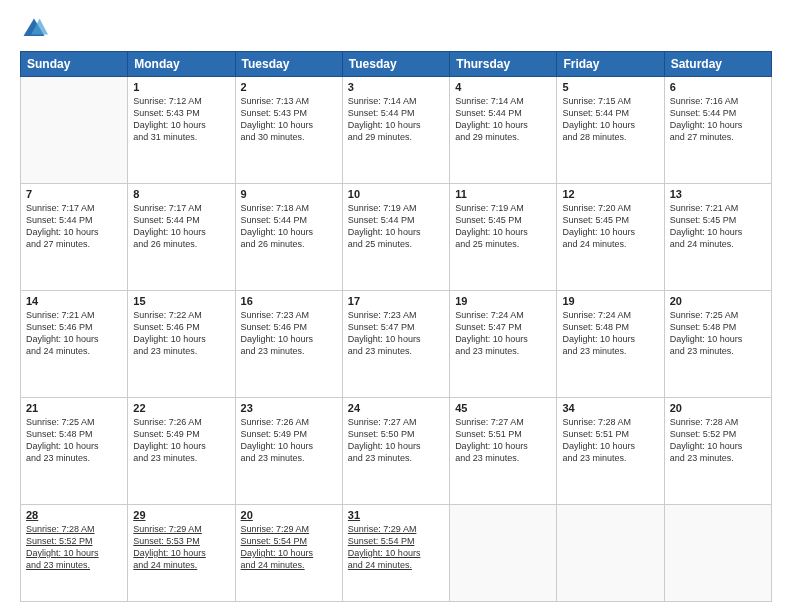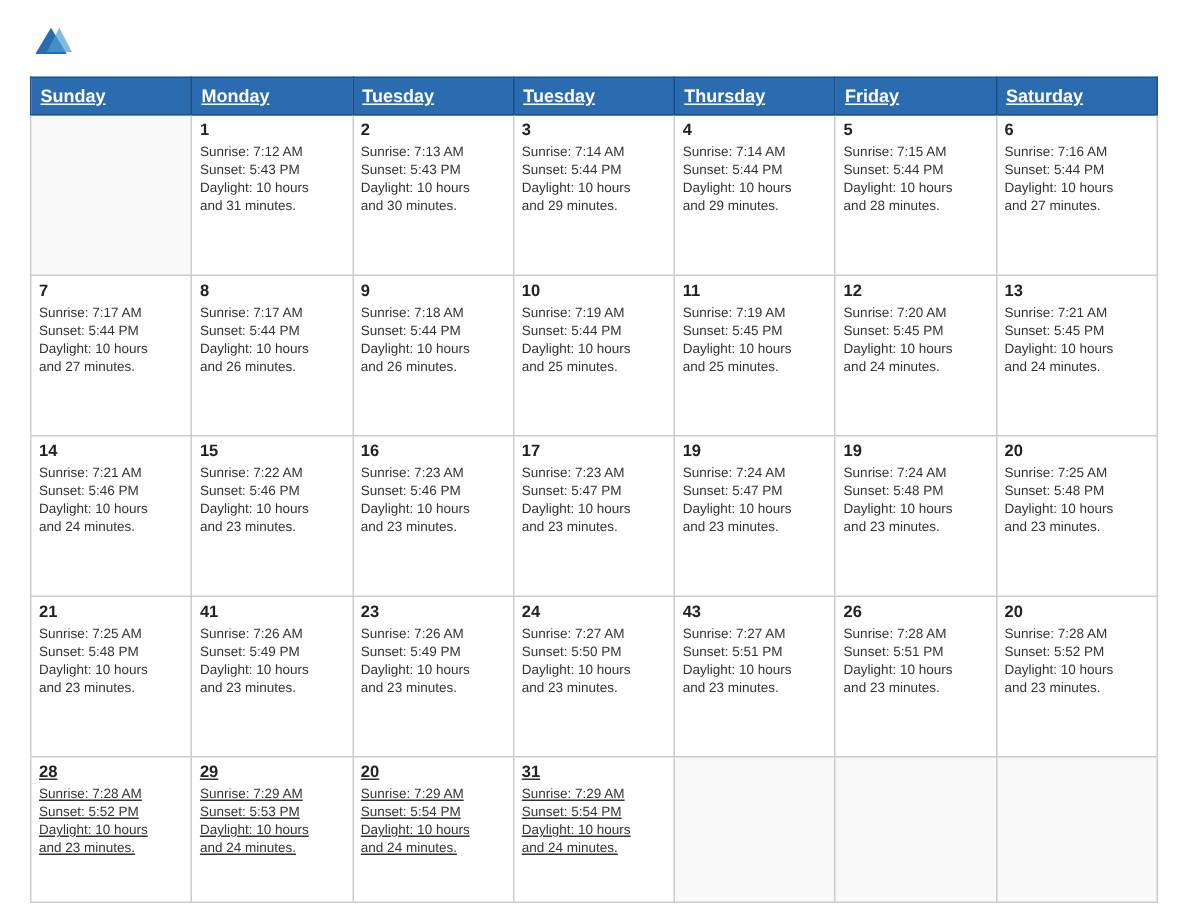--- a/index.html
+++ b/index.html
@@ -59,21 +59,20 @@
       table-layout: fixed;
     }
     .calendar th {
       background: #2b6cb0;
       color: white;
       text-align: left;
       padding: 5px 6px;
       font-size: 12px;
       font-weight: bold;
       border: 1px solid #1a4f8a;
-      text-decoration: underline;
     }
     .calendar td {
       border: 1px solid #ccc;
       vertical-align: top;
       padding: 4px 5px;
       font-size: 9.5px;
       color: #333;
       height: 88px;
     }
     .day-num {
@@ -216,37 +215,37 @@
             <span class="day-num">20</span>
             <div class="day-info">Sunrise: 7:25 AM<br>Sunset: 5:48 PM<br>Daylight: 10 hours<br>and 23 minutes.</div>
           </td>
         </tr>
         <tr>
           <td>
             <span class="day-num">21</span>
             <div class="day-info">Sunrise: 7:25 AM<br>Sunset: 5:48 PM<br>Daylight: 10 hours<br>and 23 minutes.</div>
           </td>
           <td>
-            <span class="day-num">41</span>
+            <span class="day-num">22</span>
             <div class="day-info">Sunrise: 7:26 AM<br>Sunset: 5:49 PM<br>Daylight: 10 hours<br>and 23 minutes.</div>
           </td>
           <td>
             <span class="day-num">23</span>
             <div class="day-info">Sunrise: 7:26 AM<br>Sunset: 5:49 PM<br>Daylight: 10 hours<br>and 23 minutes.</div>
           </td>
           <td>
             <span class="day-num">24</span>
             <div class="day-info">Sunrise: 7:27 AM<br>Sunset: 5:50 PM<br>Daylight: 10 hours<br>and 23 minutes.</div>
           </td>
           <td>
-            <span class="day-num">43</span>
+            <span class="day-num">45</span>
             <div class="day-info">Sunrise: 7:27 AM<br>Sunset: 5:51 PM<br>Daylight: 10 hours<br>and 23 minutes.</div>
           </td>
           <td>
-            <span class="day-num">26</span>
+            <span class="day-num">34</span>
             <div class="day-info">Sunrise: 7:28 AM<br>Sunset: 5:51 PM<br>Daylight: 10 hours<br>and 23 minutes.</div>
           </td>
           <td>
             <span class="day-num">20</span>
             <div class="day-info">Sunrise: 7:28 AM<br>Sunset: 5:52 PM<br>Daylight: 10 hours<br>and 23 minutes.</div>
           </td>
         </tr>
         <tr class="last-row">
           <td>
             <span class="day-num">28</span>

